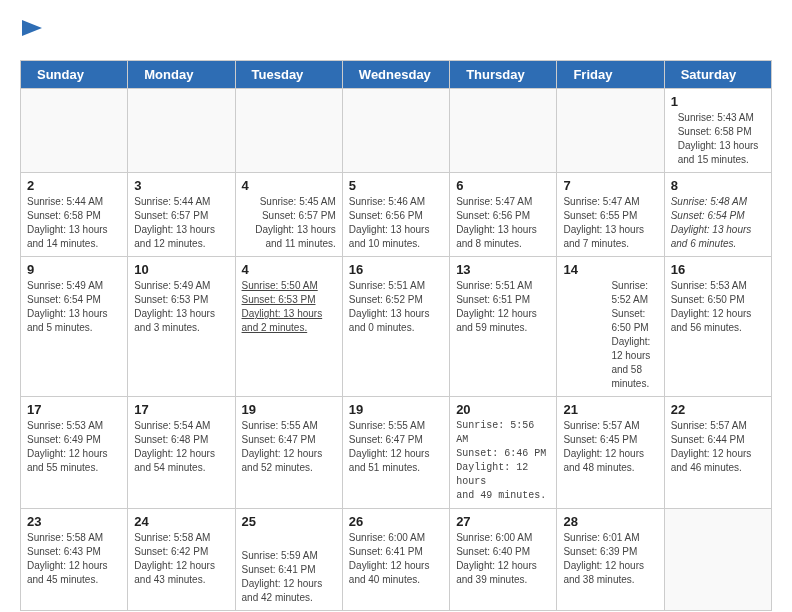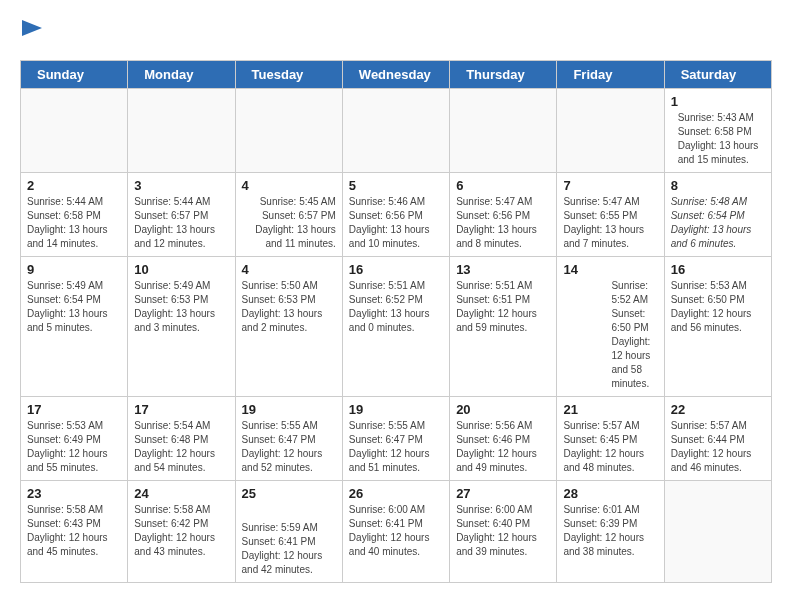--- a/index.html
+++ b/index.html
@@ -193,21 +193,21 @@
         </td>
         <td>
           <span class="day-number">10</span>
           <div class="day-info" style="white-space: pre-line;">Sunrise: 5:49 AM
 Sunset: 6:53 PM
 Daylight: 13 hours
 and 3 minutes.</div>
         </td>
         <td>
           <span class="day-number">4</span>
-          <div class="day-info" style="white-space: pre-line;">Sunrise: 5:50 AM
+          <div class="day-info" style="white-space: pre-line; text-decoration: underline;">Sunrise: 5:50 AM
 Sunset: 6:53 PM
 Daylight: 13 hours
 and 2 minutes.</div>
         </td>
         <td>
           <span class="day-number">16</span>
           <div class="day-info" style="white-space: pre-line;">Sunrise: 5:51 AM
 Sunset: 6:52 PM
 Daylight: 13 hours
 and 0 minutes.</div>
@@ -258,21 +258,21 @@
         </td>
         <td>
           <span class="day-number">19</span>
           <div class="day-info" style="white-space: pre-line;">Sunrise: 5:55 AM
 Sunset: 6:47 PM
 Daylight: 12 hours
 and 51 minutes.</div>
         </td>
         <td>
           <span class="day-number">20</span>
-          <div class="day-info" style="white-space: pre-line;">Sunrise: 5:56 AM
+          <div class="day-info" style="white-space: pre-line; font-family: Liberation Mono, monospace;">Sunrise: 5:56 AM
 Sunset: 6:46 PM
 Daylight: 12 hours
 and 49 minutes.</div>
         </td>
         <td>
           <span class="day-number">21</span>
           <div class="day-info" style="white-space: pre-line;">Sunrise: 5:57 AM
 Sunset: 6:45 PM
 Daylight: 12 hours
 and 48 minutes.</div>

